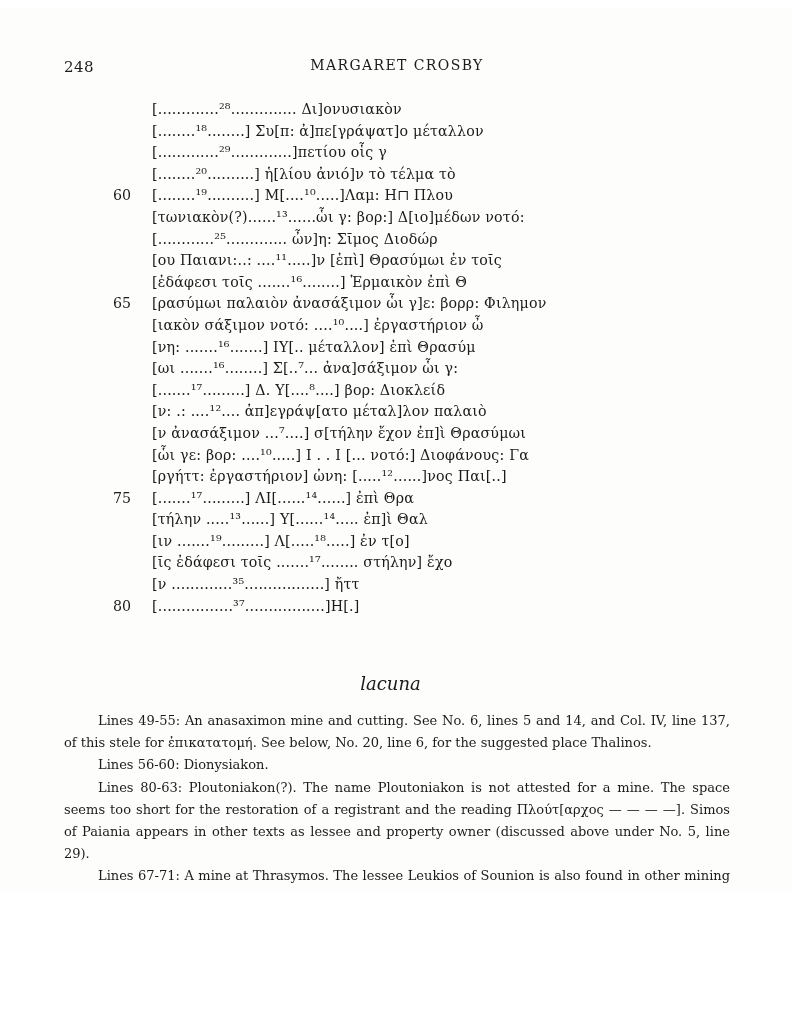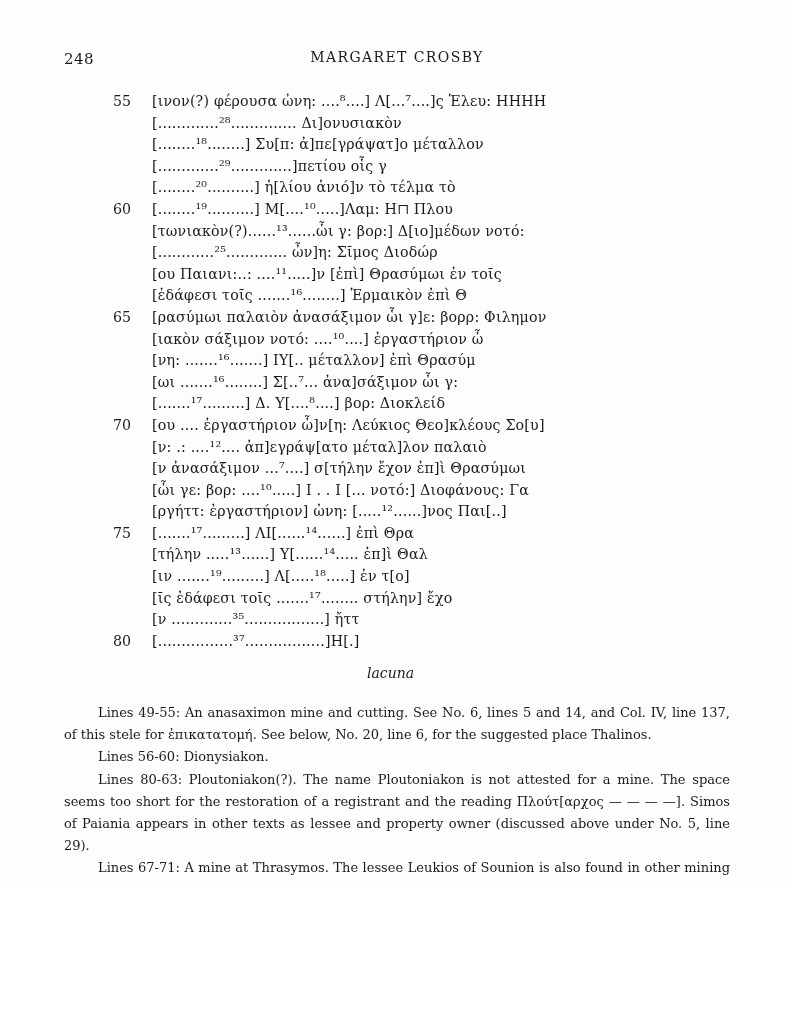--- a/index.html
+++ b/index.html
@@ -1,21 +1,21 @@
 <!DOCTYPE html>
 <html><head>
 <meta charset="utf-8">
 <style>
   * { margin: 0; padding: 0; box-sizing: border-box; }
   html, body { background: #ffffff; }
   .page {
     position: relative;
     width: 792px;
     height: 883px;
-    margin: 0 auto;
+    margin: 8px auto;
     background: #fdfdfb;
     color: #1b1b1b;
     font-family: "DejaVu Serif", "Liberation Serif", serif;
     overflow: hidden;
   }
   .page-header {
     position: absolute;
     top: 49px;
     left: 64px;
     right: 62px;
@@ -55,21 +55,21 @@
     flex: 1 1 auto;
     letter-spacing: 0.2px;
   }
   .lacuna {
     position: absolute;
     top: 665px;
     left: 113px;
     width: 555px;
     text-align: center;
     font-style: italic;
-    font-size: 14px;
+    font-size: 18px;
   }
   .commentary {
     position: absolute;
     top: 702px;
     left: 64px;
     width: 666px;
     font-size: 13px;
     line-height: 22.2px;
     text-align: justify;
   }
@@ -82,36 +82,34 @@
 <body>
 
 <div class="page">
 
   <header class="page-header">
     <span class="page-number">248</span>
     <span class="running-head">MARGARET CROSBY</span>
   </header>
 
   <section class="inscription">
-    <div class="ins-line"><span class="line-no">55</span><span class="line-text">[ινον(?) φέρουσα ὠνη: ....⁸....] Λ[...⁷....]ς Ἑλευ: ΗΗΗΗ</span></div>
     <div class="ins-line"><span class="line-no"></span><span class="line-text">[.............²⁸.............. Δι]ονυσιακὸν</span></div>
     <div class="ins-line"><span class="line-no"></span><span class="line-text">[........¹⁸........] Συ[π: ἀ]πε[γράψατ]ο μέταλλον</span></div>
     <div class="ins-line"><span class="line-no"></span><span class="line-text">[.............²⁹.............]πετίου οἷς γ</span></div>
     <div class="ins-line"><span class="line-no"></span><span class="line-text">[........²⁰..........] ἡ[λίου ἀνιό]ν τὸ τέλμα τὸ</span></div>
     <div class="ins-line"><span class="line-no">60</span><span class="line-text">[........¹⁹..........] Μ[....¹⁰.....]Λαμ: Η⊓ Πλου</span></div>
     <div class="ins-line"><span class="line-no"></span><span class="line-text">[τωνιακὸν(?)......¹³......ὧι γ: βορ:] Δ[ιο]μέδων νοτό:</span></div>
     <div class="ins-line"><span class="line-no"></span><span class="line-text">[............²⁵............. ὦν]η: Σῖμος Διοδώρ</span></div>
     <div class="ins-line"><span class="line-no"></span><span class="line-text">[ου Παιανι:..: ....¹¹.....]ν [ἐπὶ] Θρασύμωι ἐν τοῖς</span></div>
     <div class="ins-line"><span class="line-no"></span><span class="line-text">[ἐδάφεσι τοῖς .......¹⁶........] Ἑρμαικὸν ἐπὶ Θ</span></div>
     <div class="ins-line"><span class="line-no">65</span><span class="line-text">[ρασύμωι παλαιὸν ἀνασάξιμον ὧι γ]ε: βορρ: Φιλημον</span></div>
     <div class="ins-line"><span class="line-no"></span><span class="line-text">[ιακὸν σάξιμον νοτό: ....¹⁰....] ἐργαστήριον ὦ</span></div>
     <div class="ins-line"><span class="line-no"></span><span class="line-text">[νη: .......¹⁶.......] ΙΥ[.. μέταλλον] ἐπὶ Θρασύμ</span></div>
     <div class="ins-line"><span class="line-no"></span><span class="line-text">[ωι .......¹⁶........] Σ[..⁷... ἀνα]σάξιμον ὧι γ:</span></div>
     <div class="ins-line"><span class="line-no"></span><span class="line-text">[.......¹⁷.........] Δ. Υ[....⁸....] βορ: Διοκλείδ</span></div>
-    <div class="ins-line"><span class="line-no">70</span><span class="line-text">[ου .... ἐργαστήριον ὦ]ν[η: Λεύκιος Θεο]κλέους Σο[υ]</span></div>
     <div class="ins-line"><span class="line-no"></span><span class="line-text">[ν: .: ....¹².... ἀπ]εγράψ[ατο μέταλ]λον παλαιὸ</span></div>
     <div class="ins-line"><span class="line-no"></span><span class="line-text">[ν ἀνασάξιμον ...⁷....] σ[τήλην ἔχον ἐπ]ὶ Θρασύμωι</span></div>
     <div class="ins-line"><span class="line-no"></span><span class="line-text">[ὧι γε: βορ: ....¹⁰.....] Ι . . Ι [... νοτό:] Διοφάνους: Γα</span></div>
     <div class="ins-line"><span class="line-no"></span><span class="line-text">[ργήττ: ἐργαστήριον] ὠνη: [.....¹²......]νος Παι[..]</span></div>
     <div class="ins-line"><span class="line-no">75</span><span class="line-text">[.......¹⁷.........] ΛΙ[......¹⁴......] ἐπὶ Θρα</span></div>
     <div class="ins-line"><span class="line-no"></span><span class="line-text">[τήλην .....¹³......] Υ[......¹⁴..... ἐπ]ὶ Θαλ</span></div>
     <div class="ins-line"><span class="line-no"></span><span class="line-text">[ιν .......¹⁹.........] Λ[.....¹⁸.....] ἐν τ[ο]</span></div>
     <div class="ins-line"><span class="line-no"></span><span class="line-text">[ῖς ἐδάφεσι τοῖς .......¹⁷........ στήλην] ἔχο</span></div>
     <div class="ins-line"><span class="line-no"></span><span class="line-text">[ν .............³⁵.................] ἤττ</span></div>
     <div class="ins-line"><span class="line-no">80</span><span class="line-text">[................³⁷.................]Η[.]</span></div>

